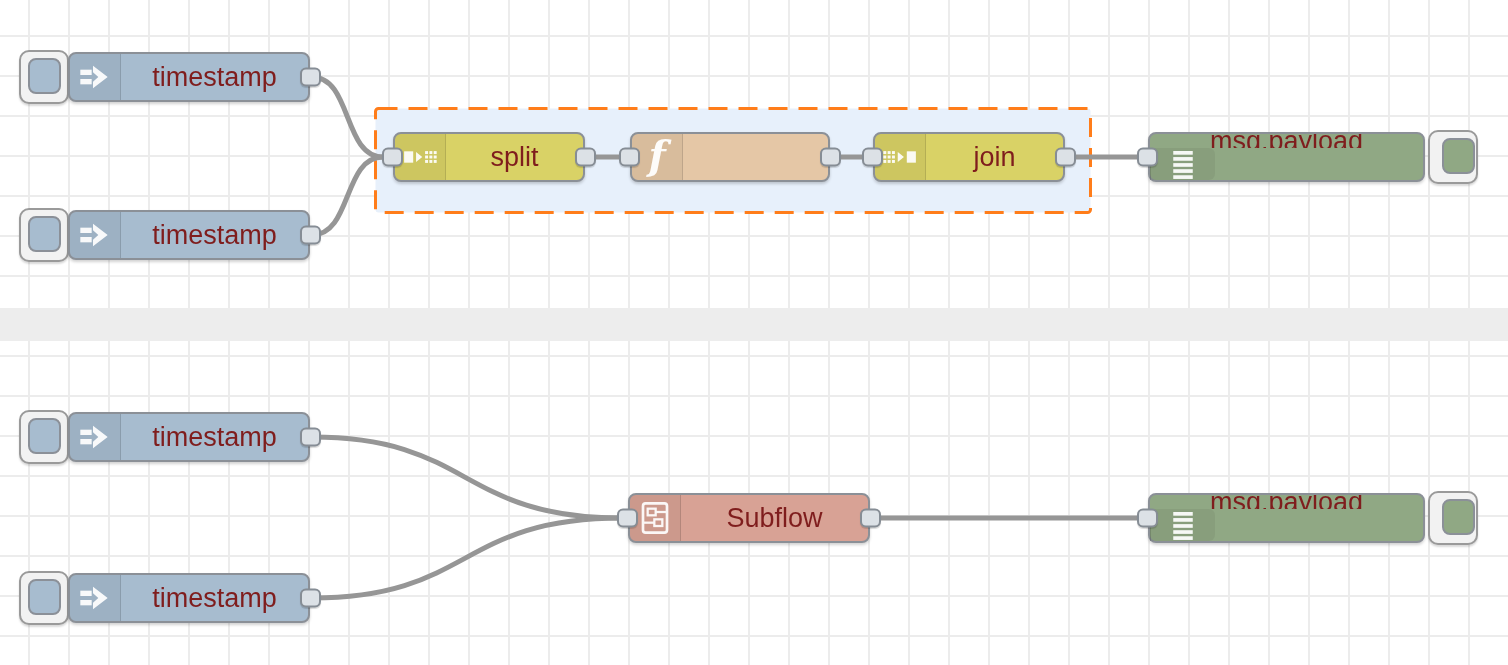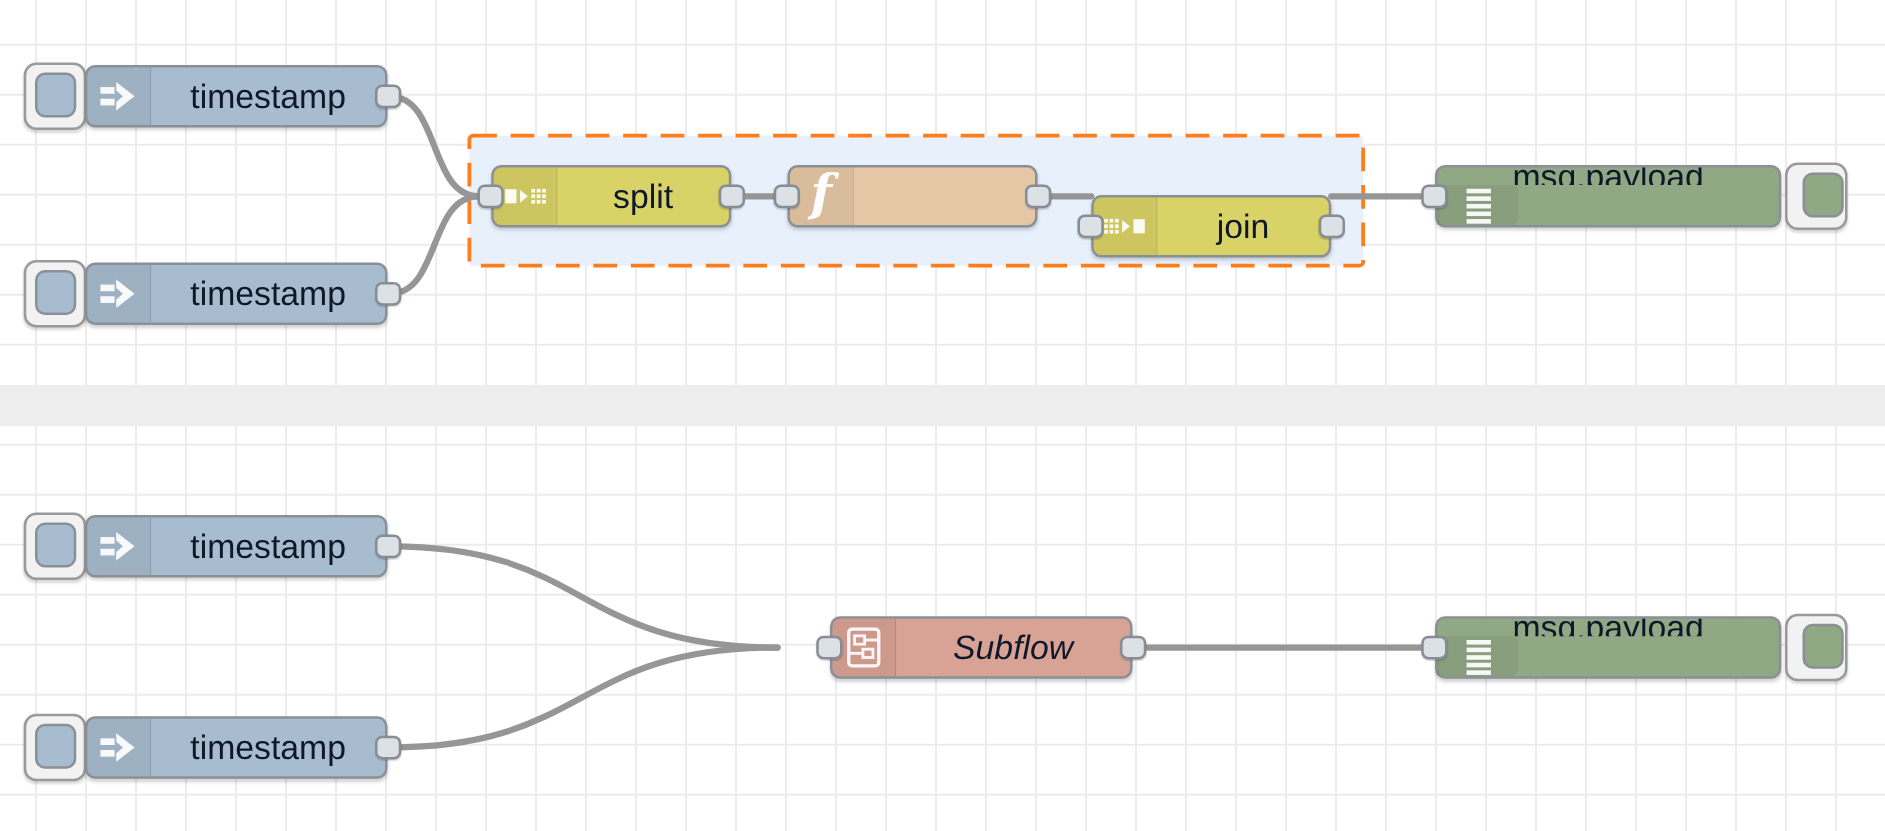--- a/index.html
+++ b/index.html
@@ -28,21 +28,21 @@
   .c-debug{background:#90a884;flex-direction:column;}
   .c-subflow{background:#d8a295;}
   .icon-region{
     width:50px;flex:0 0 auto;display:flex;align-items:center;justify-content:center;
     background:rgba(0,0,0,.055);border-right:1px solid rgba(0,0,0,.12);
     border-radius:6px 0 0 6px;
   }
   .icon-region.right{border-right:none;border-left:1px solid rgba(0,0,0,.14);border-radius:0 6px 6px 0;width:64px;}
   .label{
     flex:1;display:flex;align-items:center;justify-content:center;
-    font-size:27px;color:#0f172a;white-space:nowrap;padding:0 6px;overflow:hidden;
+    font-size:27px;color:#7f1d1d;white-space:nowrap;padding:0 6px;overflow:hidden;
   }
   .port{
     position:absolute;width:21px;height:19px;background:#dce1e6;
     border:2px solid #868d95;border-radius:6px;top:50%;transform:translateY(-50%);
     box-sizing:border-box;z-index:2;box-shadow:0 1px 1px rgba(0,0,0,.15);
   }
   .port.in{left:-11px;}
   .port.out{right:-11px;}
   .btn{
     position:absolute;width:50px;height:54px;top:-2px;background:#f2f2f2;
@@ -141,21 +141,21 @@
     <div class="body c-func">
       <div class="icon-region">
         <span class="ficon">f</span>
       </div>
       <div class="label"></div>
     </div>
     <div class="port in"></div>
     <div class="port out"></div>
   </div>
 
-  <div class="node" style="left:873px;top:132px;width:192px;margin-top:24px;">
+  <div class="node" style="left:873px;top:132px;width:192px;">
     <div class="body c-rule">
       <div class="icon-region">
         <svg class="icon-svg" width="34" height="28" viewBox="0 0 30 24" fill="#fff" opacity="0.93">
           <rect x="0.3" y="6.8" width="2.6" height="2.6"></rect>
             <rect x="4.1" y="6.8" width="2.6" height="2.6"></rect>
             <rect x="7.9" y="6.8" width="2.6" height="2.6"></rect>
           <rect x="0.3" y="10.7" width="2.6" height="2.6"></rect>
             <rect x="4.1" y="10.7" width="2.6" height="2.6"></rect>
             <rect x="7.9" y="10.7" width="2.6" height="2.6"></rect>
           <rect x="0.3" y="14.6" width="2.6" height="2.6"></rect>
@@ -217,21 +217,21 @@
           <rect x="1" y="6.5" width="8.5" height="4"></rect>
           <rect x="1" y="13.5" width="8.5" height="4"></rect>
           <path d="M10.5 3.5 L21.5 12 L10.5 20.5 L10.5 15.5 L14.5 12 L10.5 8.5 Z"></path>
         </svg>
       </div>
       <div class="label">timestamp</div>
     </div>
     <div class="port out"></div>
   </div>
 
-  <div class="node" style="left:664px;top:493px;width:242px;font-style:italic;">
+  <div class="node" style="left:628px;top:493px;width:242px;">
     <div class="body c-subflow">
       <div class="icon-region">
         <svg class="icon-svg" width="32" height="36" viewBox="0 0 24 26" fill="none" stroke="#fff" stroke-width="2" opacity="0.93">
           <rect x="3" y="2" width="18" height="22" rx="2"></rect>
           <rect x="6.5" y="6" width="6" height="5" stroke-width="1.7"></rect>
           <line x1="12.5" y1="8.5" x2="21" y2="8.5" stroke-width="1.7"></line>
           <line x1="3" y1="16.5" x2="11.5" y2="16.5" stroke-width="1.7"></line>
           <rect x="11.5" y="14" width="6" height="5" stroke-width="1.7"></rect>
         </svg>
       </div>

